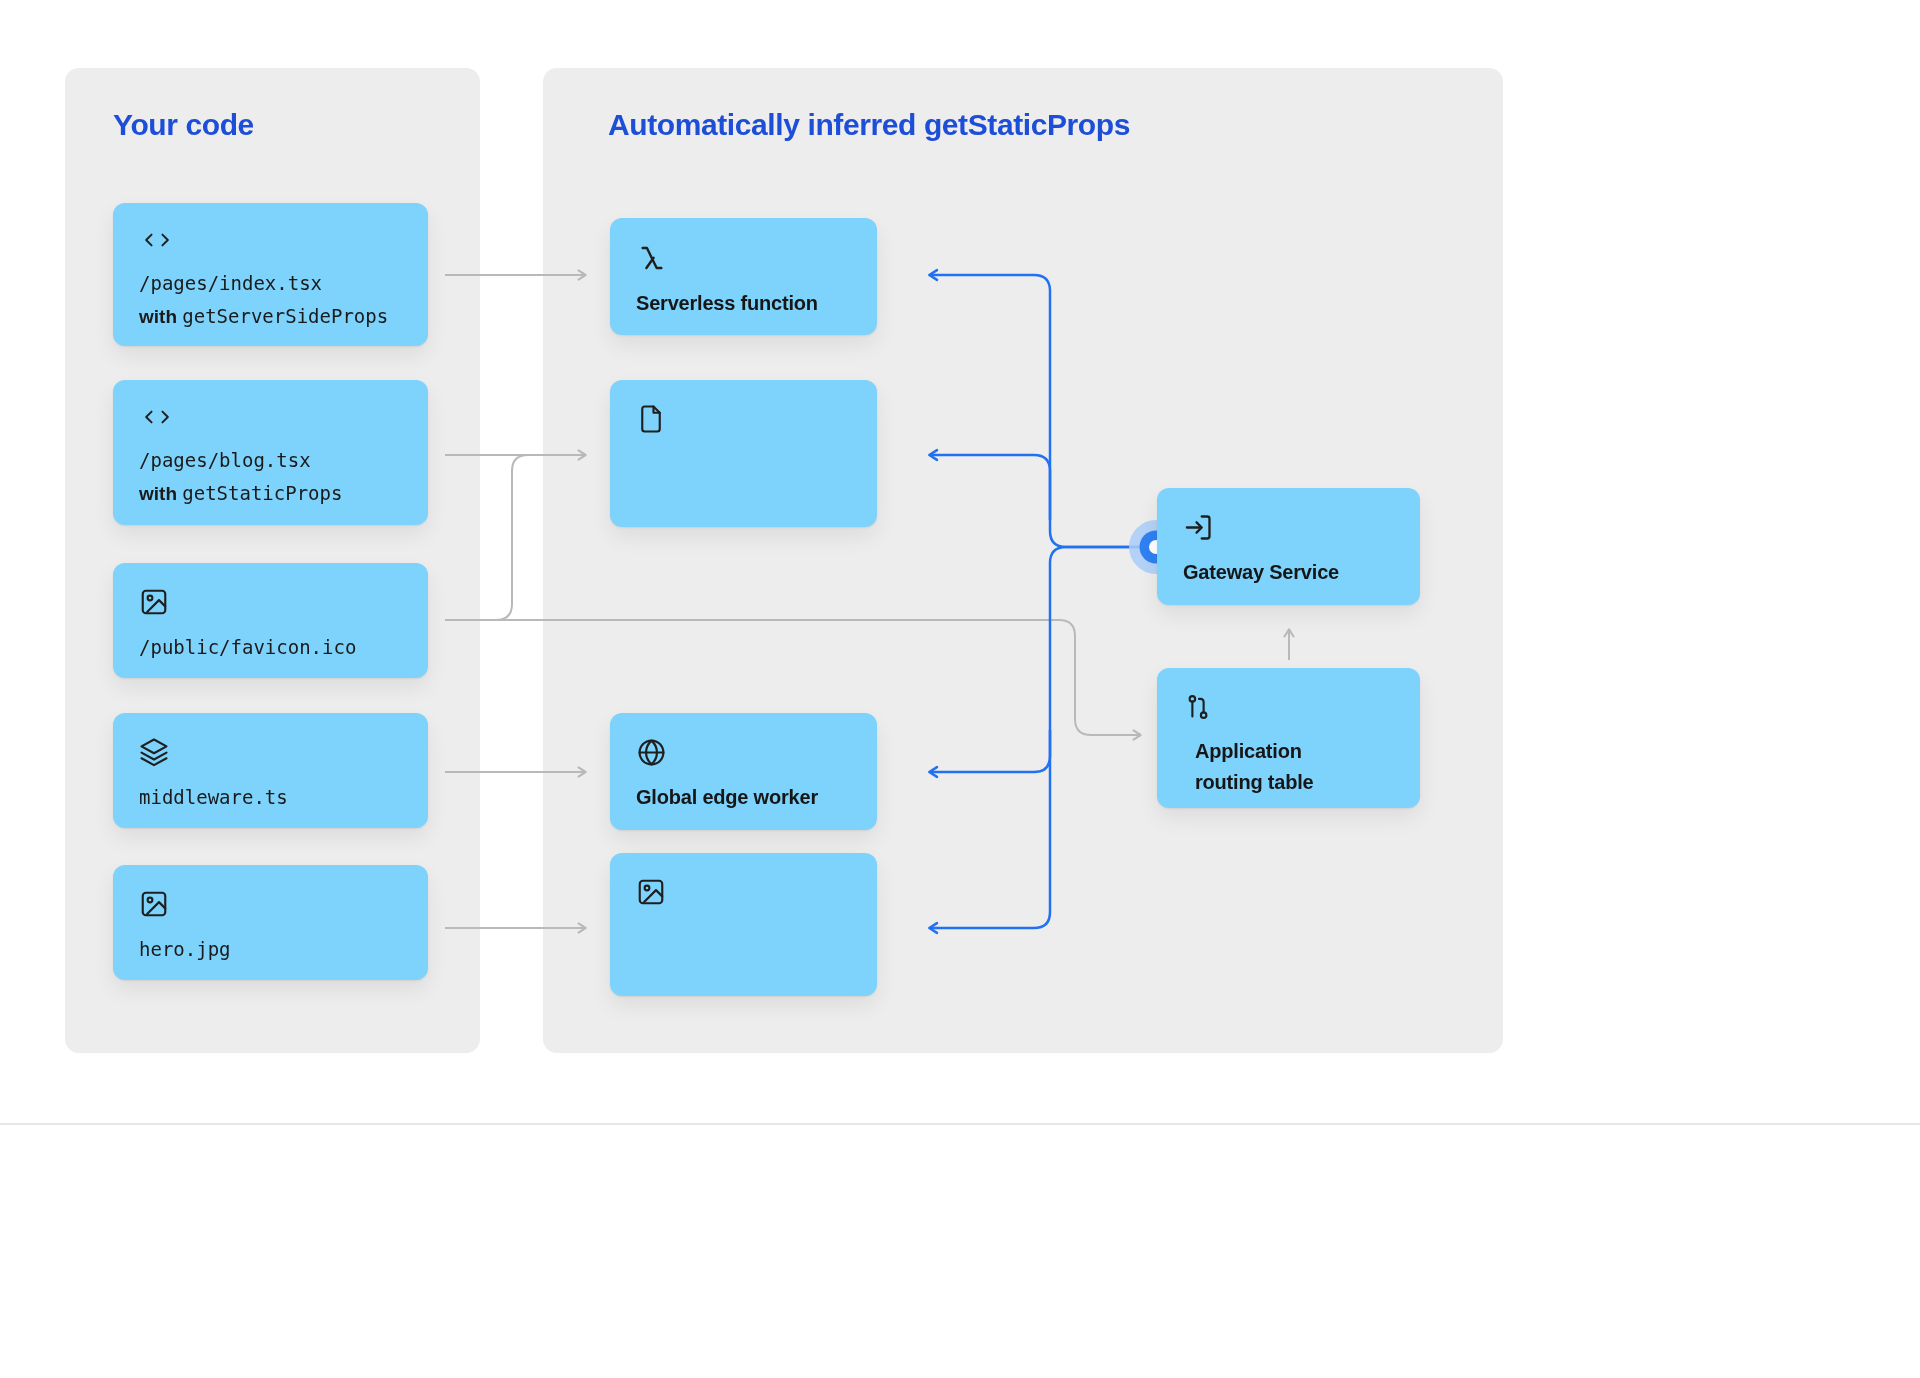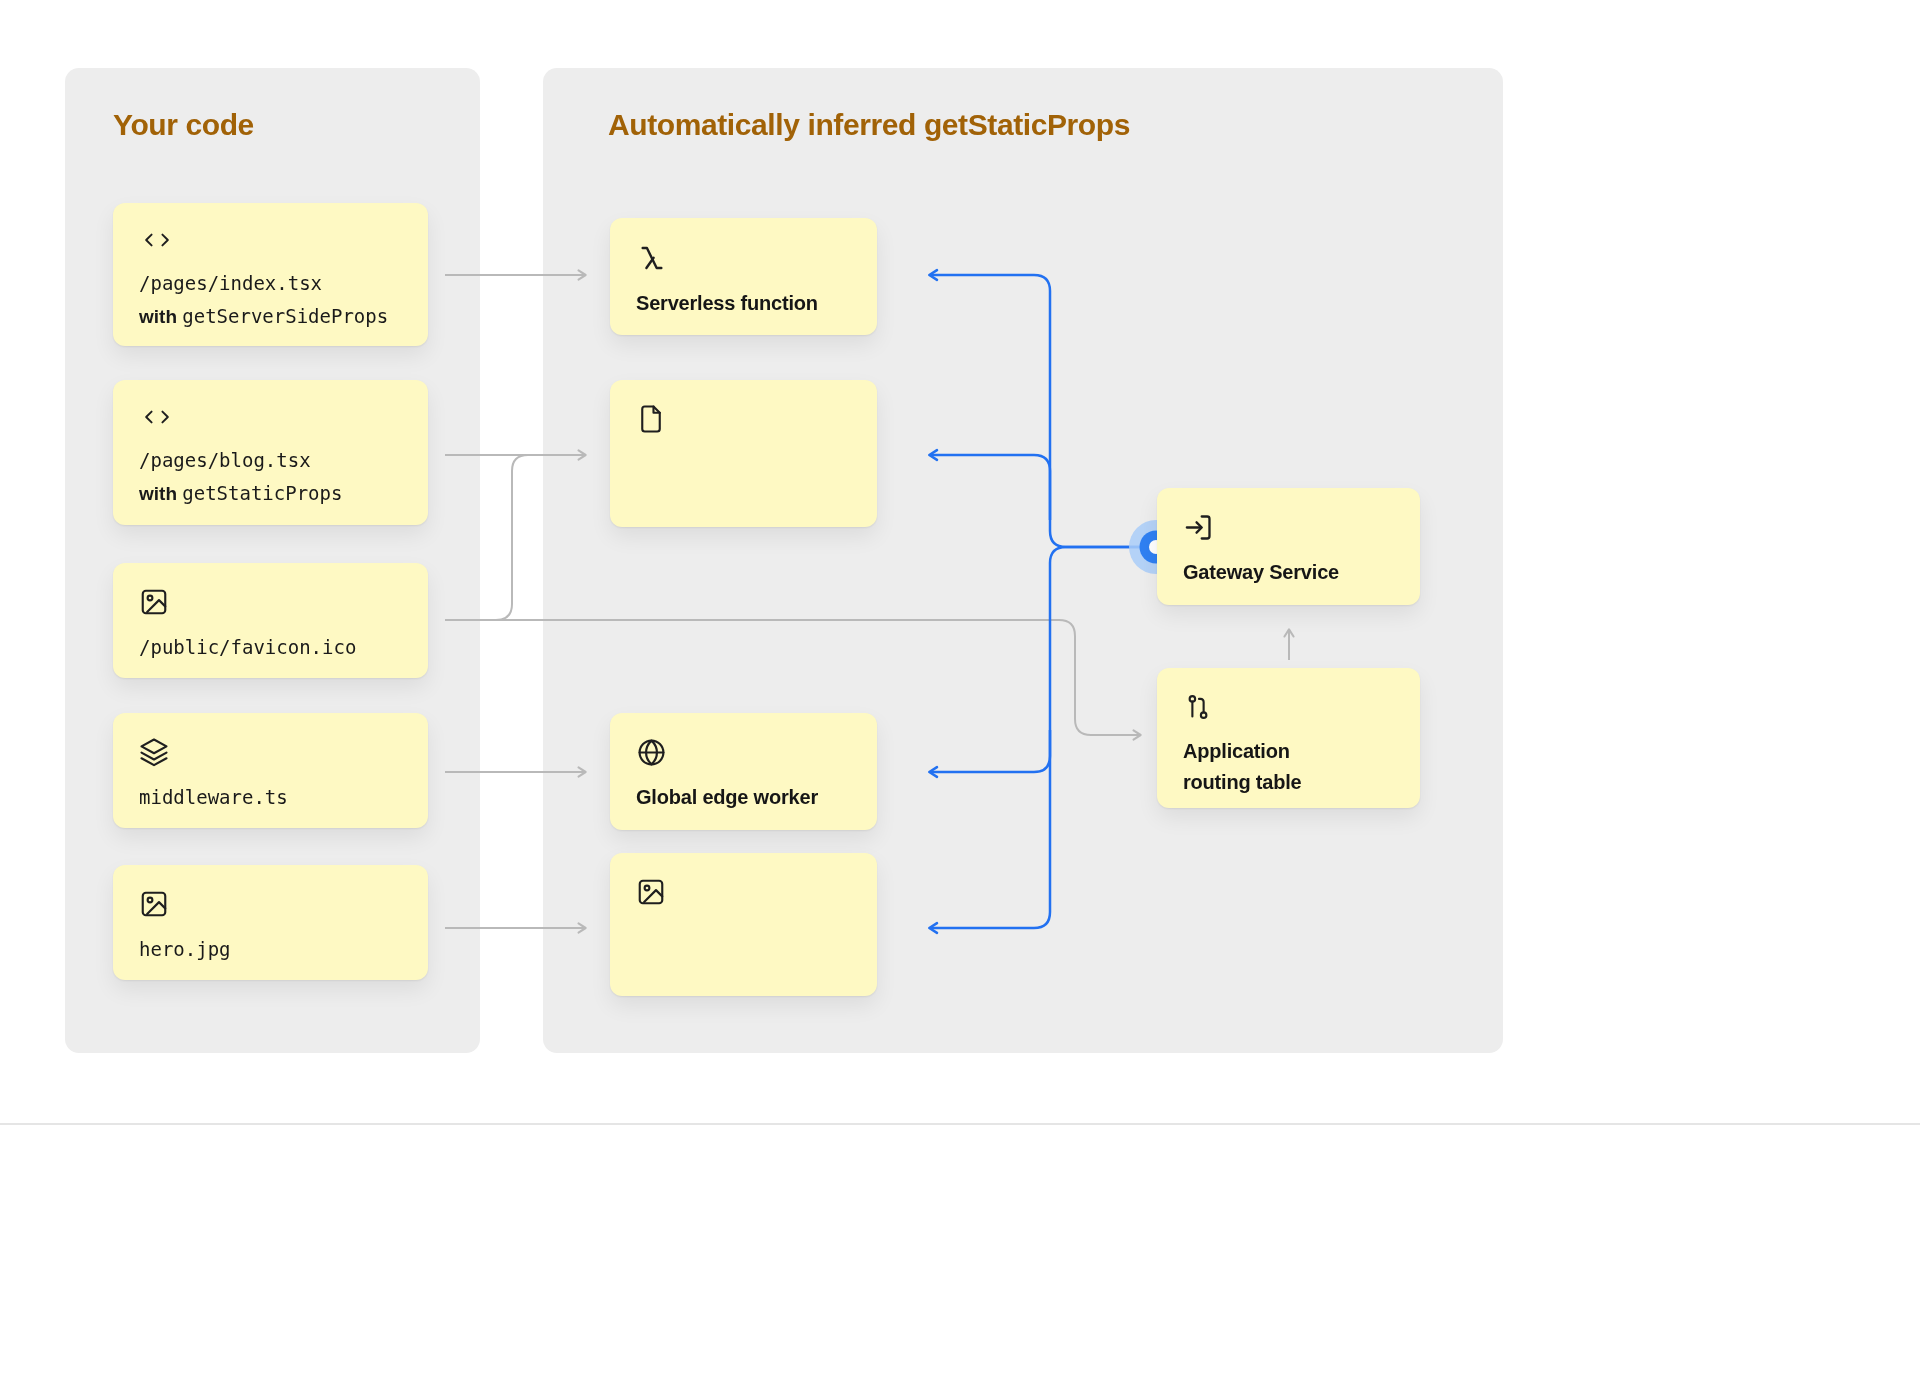--- a/index.html
+++ b/index.html
@@ -3,42 +3,42 @@
 <meta charset="utf-8">
 <style>
   * { margin:0; padding:0; box-sizing:border-box; }
   html,body { width:1920px; height:1378px; background:#ffffff; font-family:"Liberation Sans", sans-serif; }
   body { position:relative; overflow:hidden; color:#171717; }
 
   .panel { position:absolute; top:68px; background:#ededed; border-radius:14px; }
   .panel-left  { left:65px;  width:415px; height:985px; }
   .panel-right { left:543px; width:960px; height:985px; }
 
-  .panel-title { position:absolute; font-size:30px; font-weight:700; letter-spacing:-0.4px; color:#a16207; }
+  .panel-title { position:absolute; font-size:30px; font-weight:700; letter-spacing:-0.4px; color:#1d4ed8; }
   .title-left  { left:113px; top:108px; }
   .title-right { left:608px; top:108px; }
 
   .card {
-    position:absolute; background:#fef9c3; border-radius:12px;
+    position:absolute; background:#7dd3fc; border-radius:12px;
     box-shadow: 0 1px 2px rgba(0,0,0,0.07), 0 10px 22px rgba(0,0,0,0.07);
     padding:24px 26px;
   }
   .lcard { left:113px; width:315px; }
   .rcard { left:610px; width:267px; }
   .rcard2 { left:1157px; width:263px; }
 
   .icon { display:block; margin-bottom:14px; }
   .icon svg { display:block; }
 
   .code-line { font-size:19px; line-height:33px; color:#1a1a1a; white-space:nowrap; }
   .mono { font-family:"DejaVu Sans Mono", monospace; }
   .with-b { font-family:"Liberation Sans", sans-serif; font-weight:700;text-align:center; }
 
   .infra-label { font-size:20px; line-height:31px; font-weight:700; color:#161616; margin-top:10px; letter-spacing:-0.2px; }
-  .label-narrow { max-width:150px; }
+  .label-narrow { max-width:150px;margin-left:12px; }
 
   .connector-layer { position:absolute; left:0; top:0; pointer-events:none; }
 
   .bottom-divider { position:absolute; left:0; top:1123px; width:1920px; height:2px; background:#e5e5e5; }
 </style>
 </head>
 <body>
 
 <div class="panel panel-left"></div>
 <div class="panel panel-right"></div>

